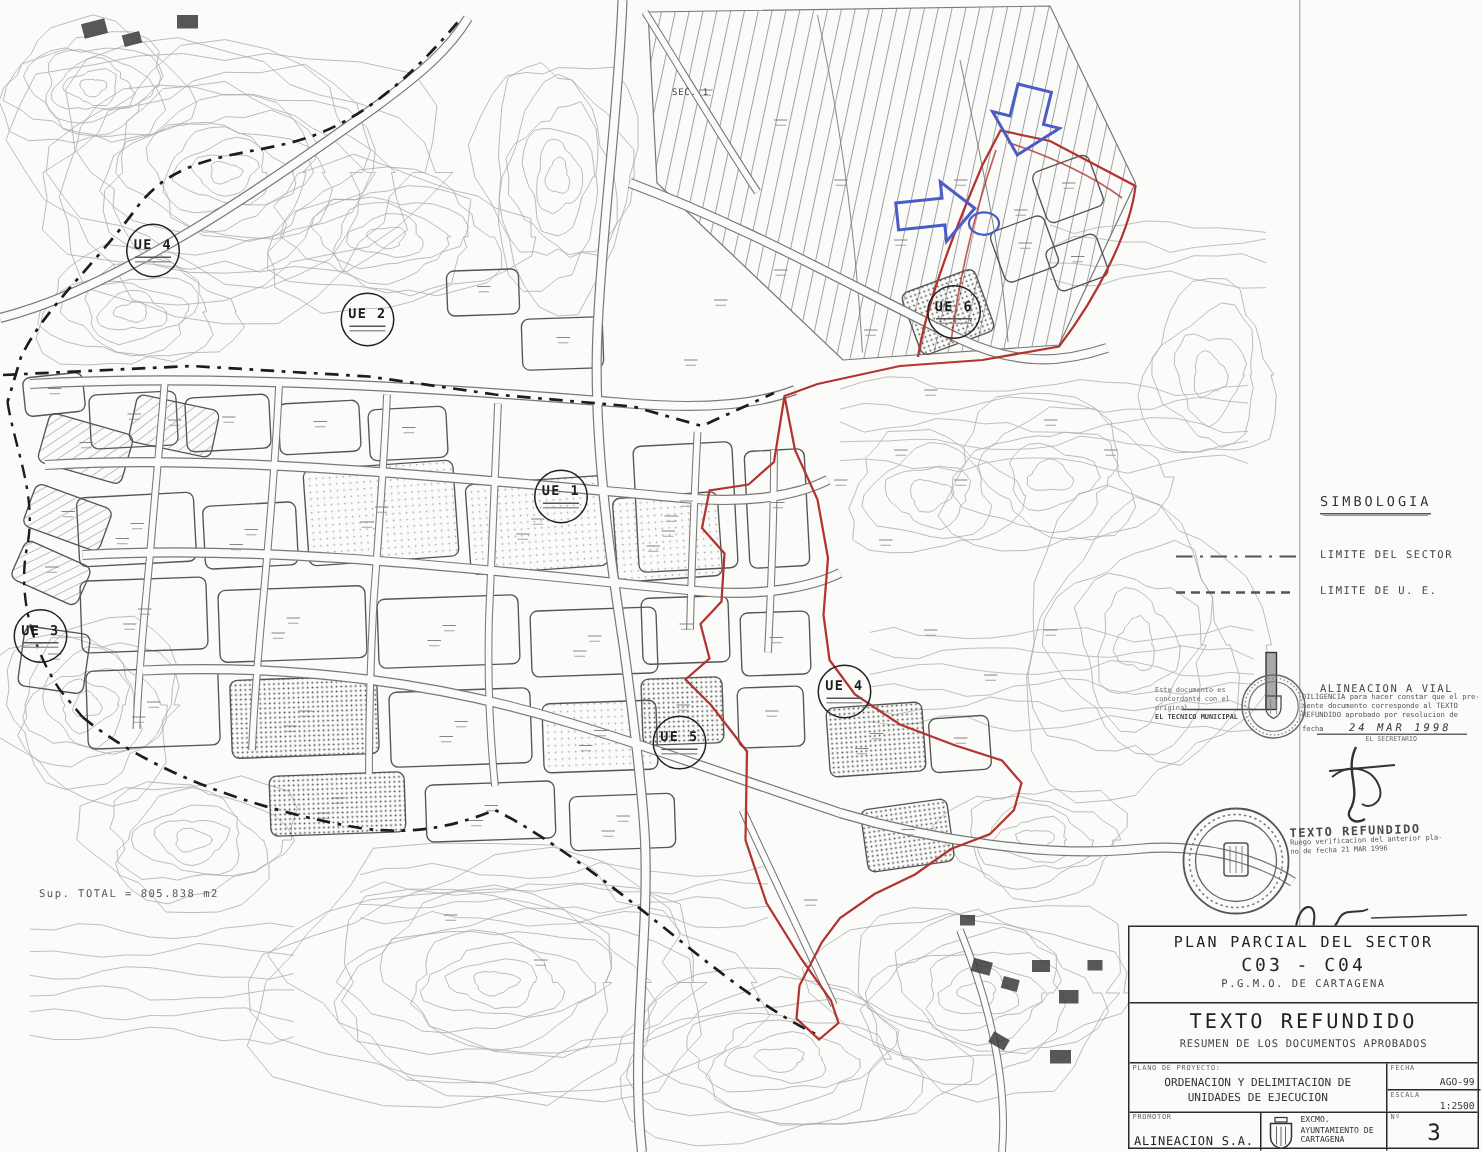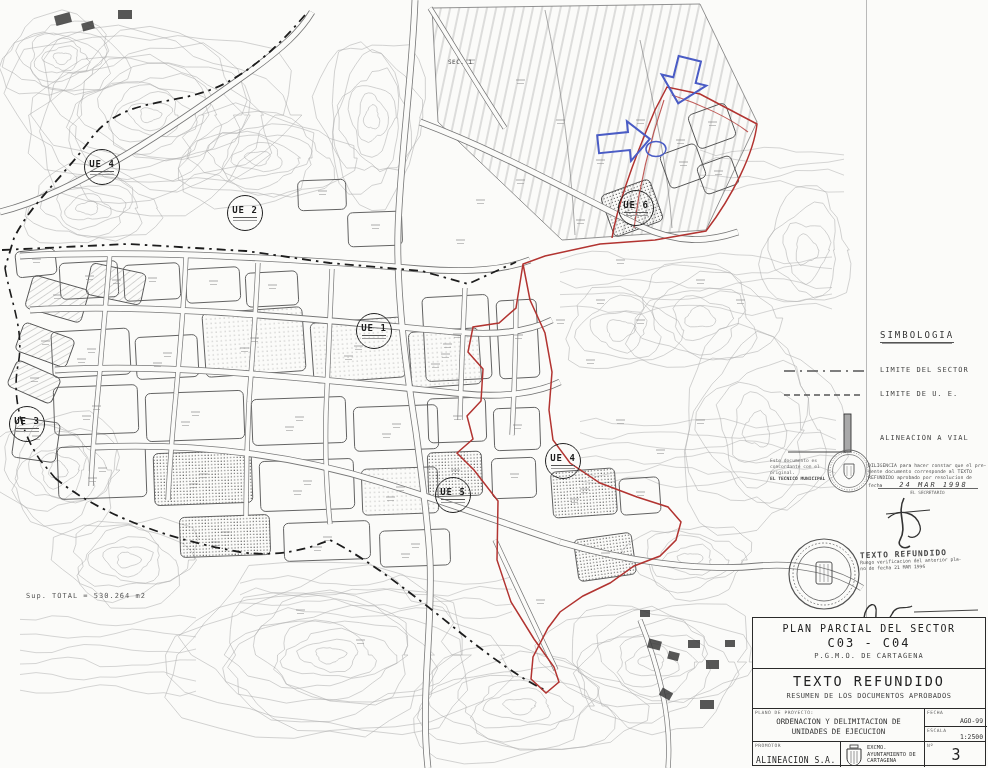--- a/index.html
+++ b/index.html
@@ -497,21 +497,21 @@
         </g>
       <g id="g-blue">
         <path d="M673,58 L696,58 L696,80 L707,80 L684,104 L661,80 L673,80 Z" transform="rotate(14 684 80)" fill="none" stroke="#4a5cc5" stroke-width="2"></path>
         <path d="M598,133 L629,133 L629,122 L650,142 L629,162 L629,151 L598,151 Z" transform="rotate(-6 620 142)" fill="none" stroke="#4a5cc5" stroke-width="2"></path>
         <ellipse cx="656" cy="149" rx="10" ry="7.5" fill="none" stroke="#4a5cc5" stroke-width="1.5"></ellipse>
       </g>
     </g>
   </svg>
 
   <div class="tinylabel" style="left:448px;top:58px">SEC. 1</div>
-  <div class="suptotal">Sup. TOTAL = 530.264 m2</div>
+  <div class="suptotal">Sup. TOTAL = 805.838 m2</div>
 
   <div class="ue" style="left:84px;top:149px">
     <span>UE 4</span>
       <span class="sub"></span>
     </div>
   <div class="ue" style="left:227px;top:195px">
     <span>UE 2</span>
       <span class="sub"></span>
     </div>
   <div class="ue" style="left:9px;top:406px">
@@ -544,21 +544,21 @@
         <line x1="0" y1="3" x2="80" y2="3" stroke="#555" stroke-width="1.4" stroke-dasharray="11 5 2 5"></line>
         </svg>
       <div class="legend-text">LIMITE DEL SECTOR</div>
     </div>
     <div class="legend-row" style="top:58px">
       <svg class="legend-sym" width="80" height="6">
         <line x1="0" y1="3" x2="80" y2="3" stroke="#555" stroke-width="1.6" stroke-dasharray="6 4"></line>
         </svg>
       <div class="legend-text">LIMITE DE U. E.</div>
     </div>
-    <div class="legend-row" style="top:80px;height:46px">
+    <div class="legend-row" style="top:101px;height:46px">
       <svg class="legend-sym" width="86" height="46" style="top:0">
         <line x1="4" y1="42" x2="62" y2="42" stroke="#444" stroke-width="1"></line>
         <rect x="60" y="4" width="7" height="38" fill="#a9a9a9" stroke="#333" stroke-width="0.9"></rect>
         </svg>
       <div class="legend-text" style="top:24px">ALINEACION A VIAL</div>
     </div>
   </div>
 
   <div class="note">
     <div>Este documento es</div>

